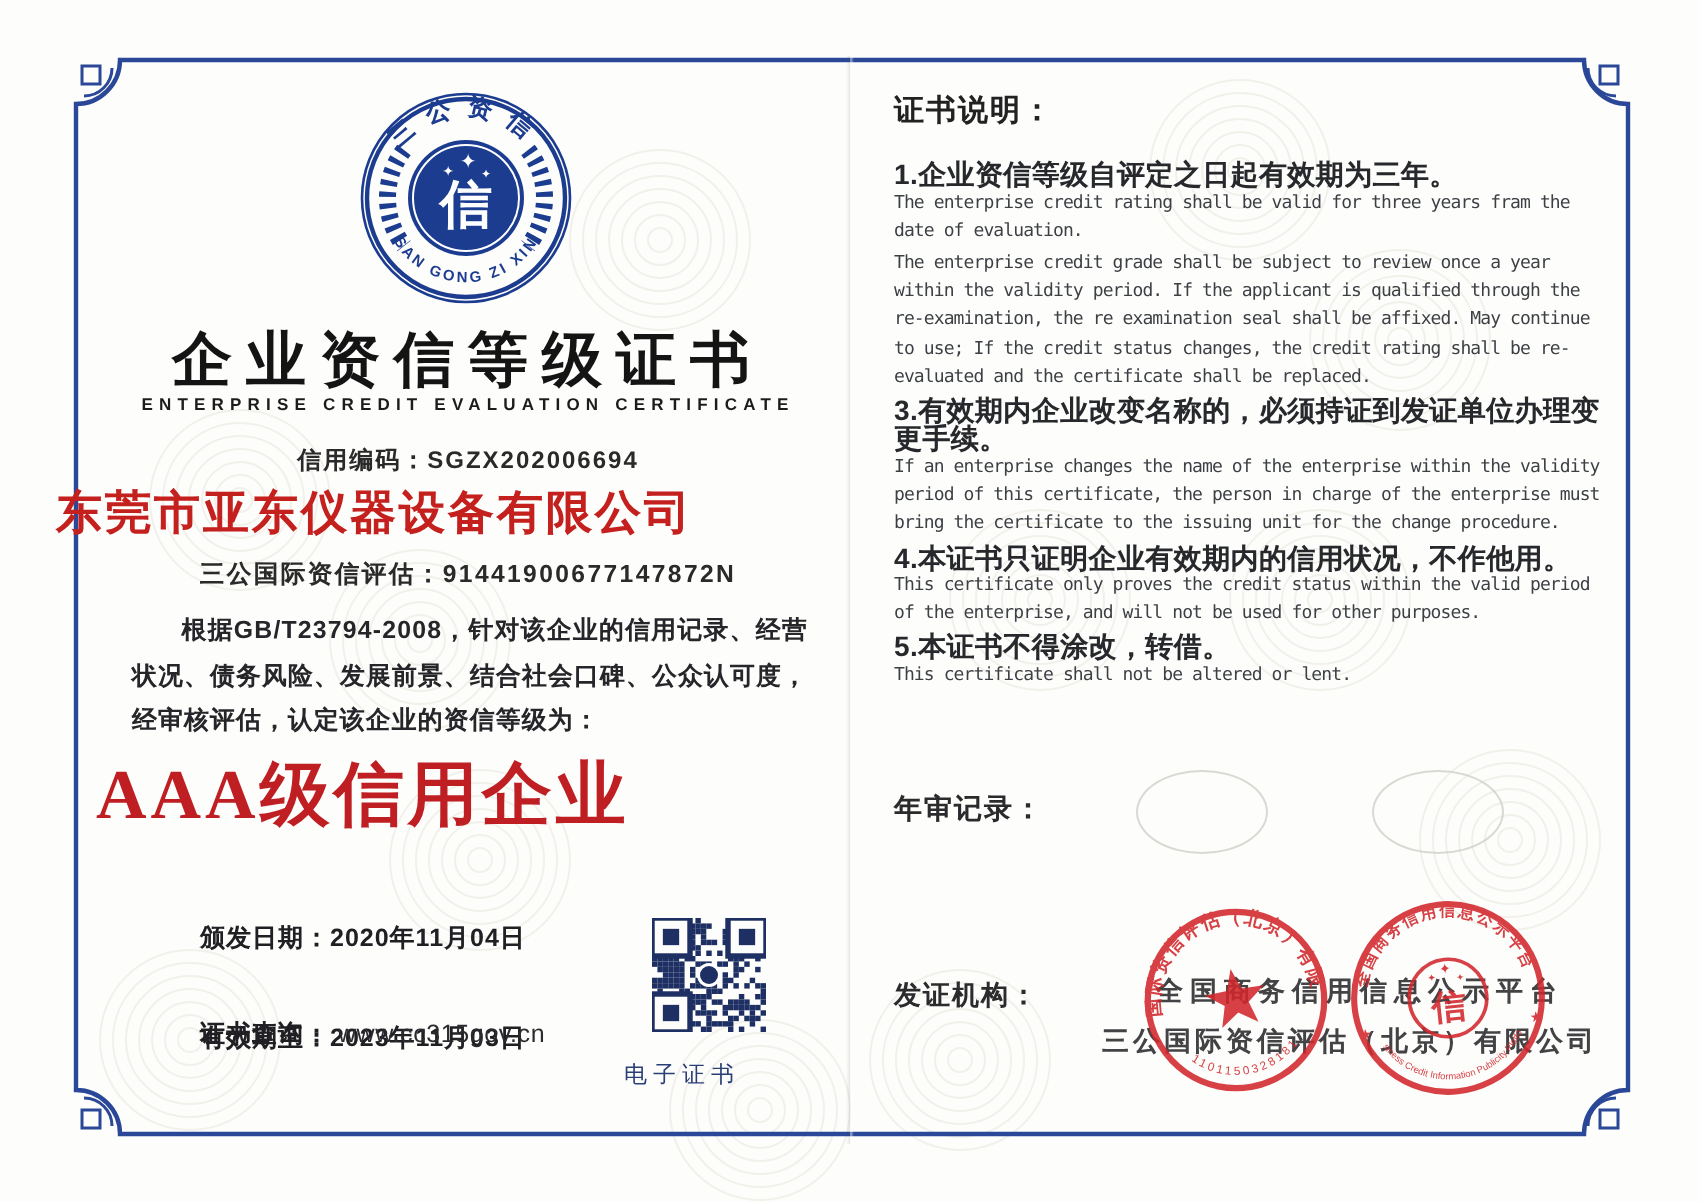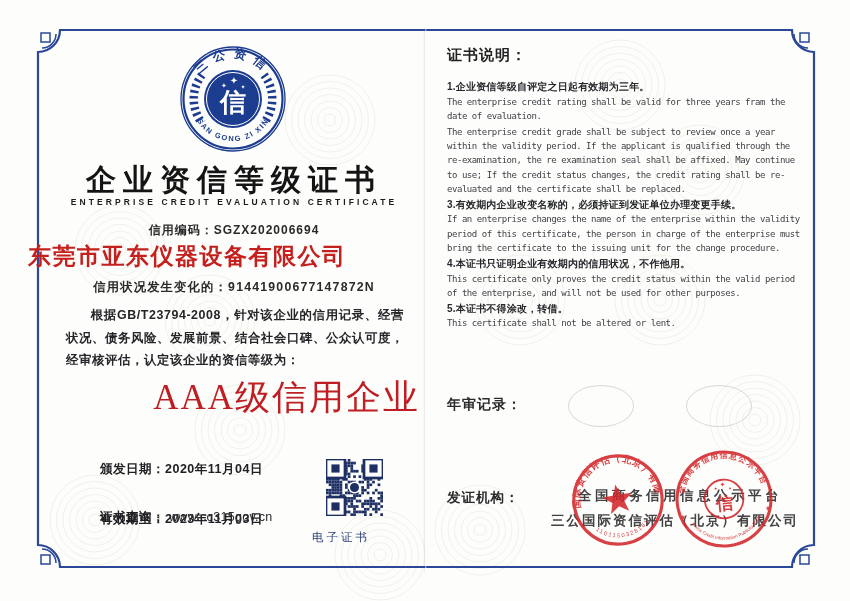--- a/index.html
+++ b/index.html
@@ -19,33 +19,33 @@
   .subtitle{left:48px;top:197px;width:372px;text-align:center;font-size:8.5px;font-weight:bold;
             letter-spacing:3.1px;color:#1c1c1c;white-space:nowrap;}
   .creditline{left:48px;top:222px;width:372px;text-align:center;font-size:12px;font-weight:bold;
               letter-spacing:1px;color:#2a2a2a;}
   .company{left:28px;top:241px;width:412px;text-align:left;font-size:23px;font-weight:bold;
            letter-spacing:1.5px;color:#c4201e;white-space:nowrap;}
   .uscc{left:48px;top:279px;width:372px;text-align:center;font-size:12.3px;font-weight:bold;
         letter-spacing:1.2px;color:#2a2a2a;}
   .statement{left:66px;top:304px;width:338px;font-size:12.4px;font-weight:bold;line-height:22.5px;
              color:#26262a;text-align:justify;text-indent:2em;letter-spacing:0.6px;}
-  .rating{left:48px;top:374px;width:372px;text-align:right;font-size:35px;font-weight:normal;
+  .rating{left:48px;top:374px;width:372px;text-align:left;font-size:35px;font-weight:bold;
           font-family:"Liberation Serif","DejaVu Serif",serif;color:#bf1e23;letter-spacing:2px;white-space:nowrap;}
   .inforow{left:100px;width:240px;font-size:12.5px;font-weight:bold;color:#202024;letter-spacing:0.5px;white-space:nowrap;}
   .r1{top:461px;} .r2{top:511px;} .r3{top:509px;font-weight:bold;}
   .r3 .url{font-weight:normal;letter-spacing:0.3px;color:#2b2b2f;}
   .qr{left:326px;top:459px;width:57px;height:57px;}
   .qrcap{left:312px;top:530px;width:86px;font-size:11.5px;letter-spacing:3px;
          color:#2b3f77;font-family:"Liberation Serif","DejaVu Serif",serif;}
   
   .nheading{left:447px;top:46px;font-size:15px;font-weight:bold;letter-spacing:1px;color:#222;}
   .notes{left:447px;top:80px;width:356px;}
   .note{margin:0 0 2px 0;}
-  .zh{font-size:10px;font-weight:bold;color:#26282c;line-height:14.5px;letter-spacing:0.2px;}
+  .zh{font-size:14px;font-weight:bold;color:#26282c;line-height:14.5px;letter-spacing:0.2px;}
   .en{font-family:"DejaVu Sans Mono","Liberation Mono",monospace;font-size:9px;letter-spacing:-0.45px;
       color:#3c3f44;line-height:14.2px;}
   .annual-label{left:447px;top:396px;font-size:14px;color:#2b2b2e;letter-spacing:1px;font-weight:bold;}
   .oval{border:1px solid #cfcfcb;border-radius:50%;opacity:0.8;}
   .oval1{left:568px;top:385px;width:64px;height:40px;}
   .oval2{left:686px;top:385px;width:64px;height:40px;}
   .issuer-label{left:447px;top:489px;font-size:13.5px;color:#2b2b2e;letter-spacing:1px;font-weight:bold;}
   .issuer1{left:578px;top:487px;font-size:13.5px;font-weight:bold;letter-spacing:3.5px;color:#434345;white-space:nowrap;}
   .issuer2{left:551px;top:512px;font-size:13.5px;font-weight:bold;letter-spacing:2px;color:#434345;white-space:nowrap;}
   .seal{pointer-events:none;opacity:0.88;}
@@ -184,21 +184,21 @@
         <text x="1" y="-15" font-size="10" text-anchor="middle">✦</text>
         <text x="10" y="-10" font-size="6" text-anchor="middle">✦</text>
       </g>
       <text x="0" y="12" text-anchor="middle" fill="#ffffff" font-size="26" font-weight="bold" font-family="Liberation Serif,serif">信</text>
     </svg>
 
     <div class="abs title">企业资信等级证书</div>
     <div class="abs subtitle">ENTERPRISE CREDIT EVALUATION CERTIFICATE</div>
     <div class="abs creditline">信用编码：SGZX202006694</div>
     <div class="abs company">东莞市亚东仪器设备有限公司</div>
-    <div class="abs uscc">信用状况发生变化的：91441900677147872N</div>
+    <div class="abs uscc">三公国际资信评估：91441900677147872N</div>
     <div class="abs statement">根据GB/T23794-2008，针对该企业的信用记录、经营状况、债务风险、发展前景、结合社会口碑、公众认可度，经审核评估，认定该企业的资信等级为：</div>
     <div class="abs rating">AAA级信用企业</div>
 
     <div class="abs inforow r1">
       <span>颁发日期：</span><span>2020年11月04日</span>
     </div>
     <div class="abs inforow r2">
       <span>有效期至：</span><span>2023年11月03日</span>
     </div>
     <div class="abs inforow r3">

